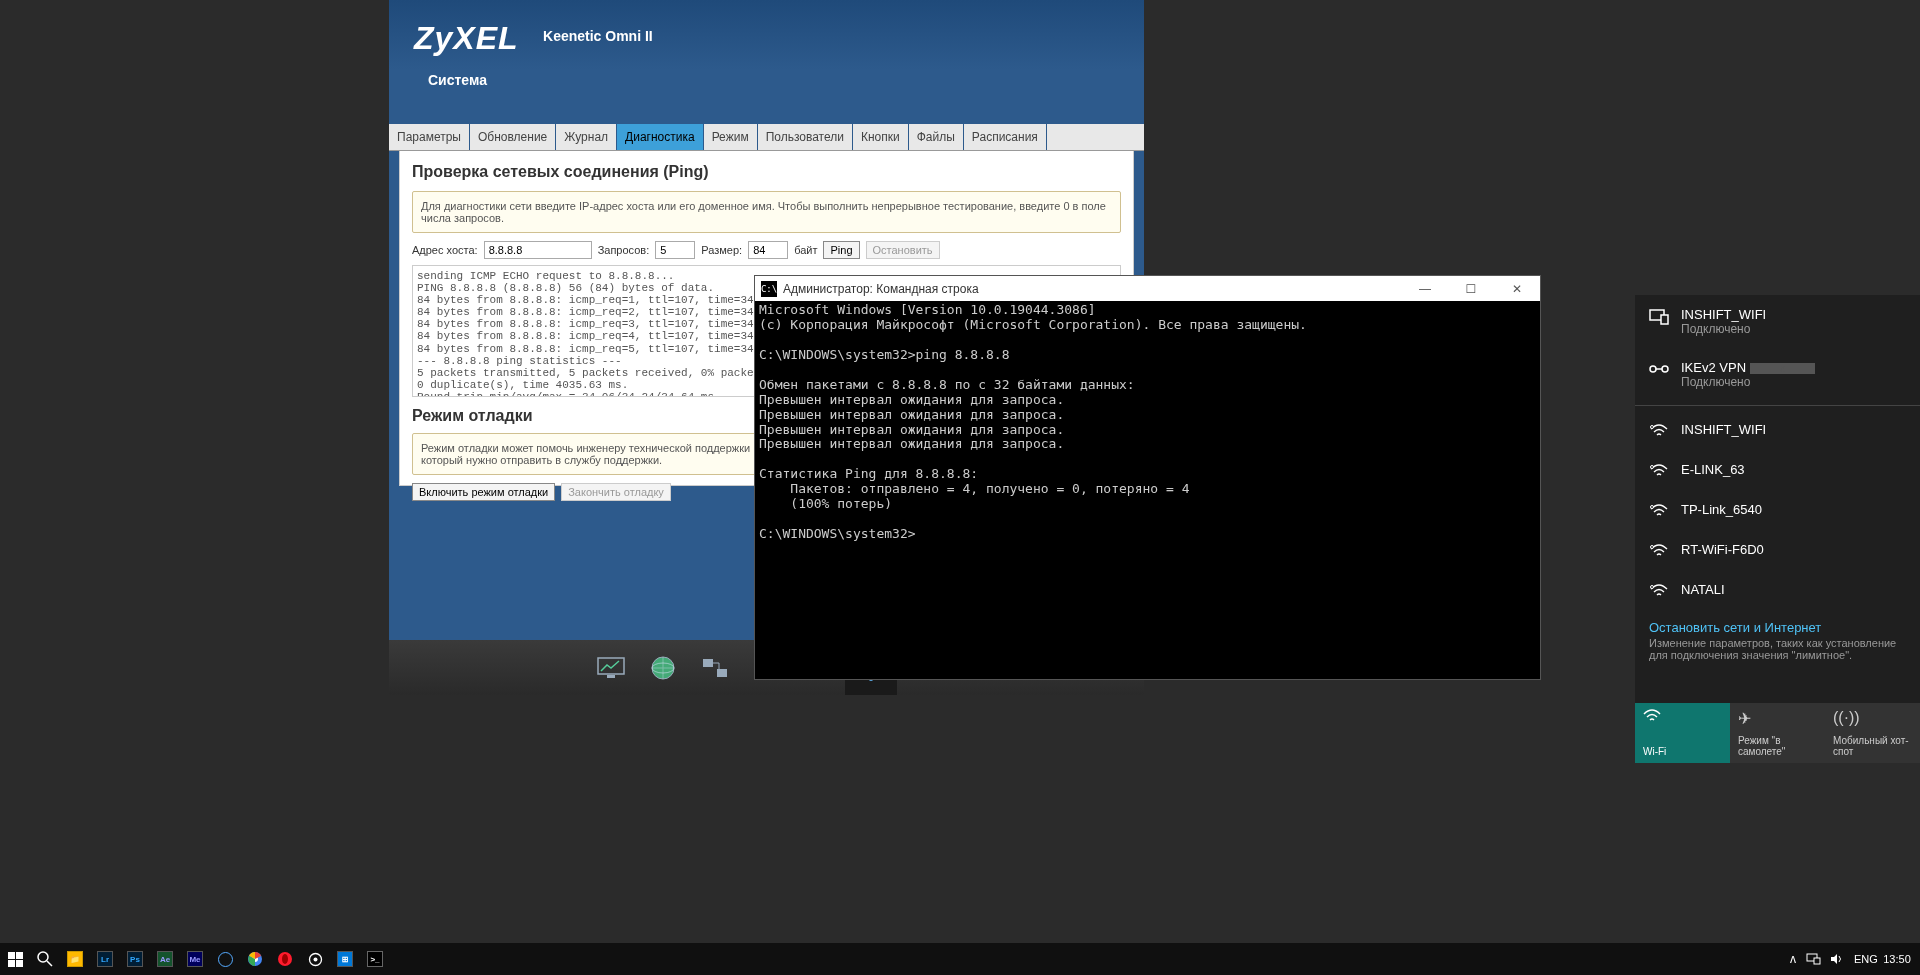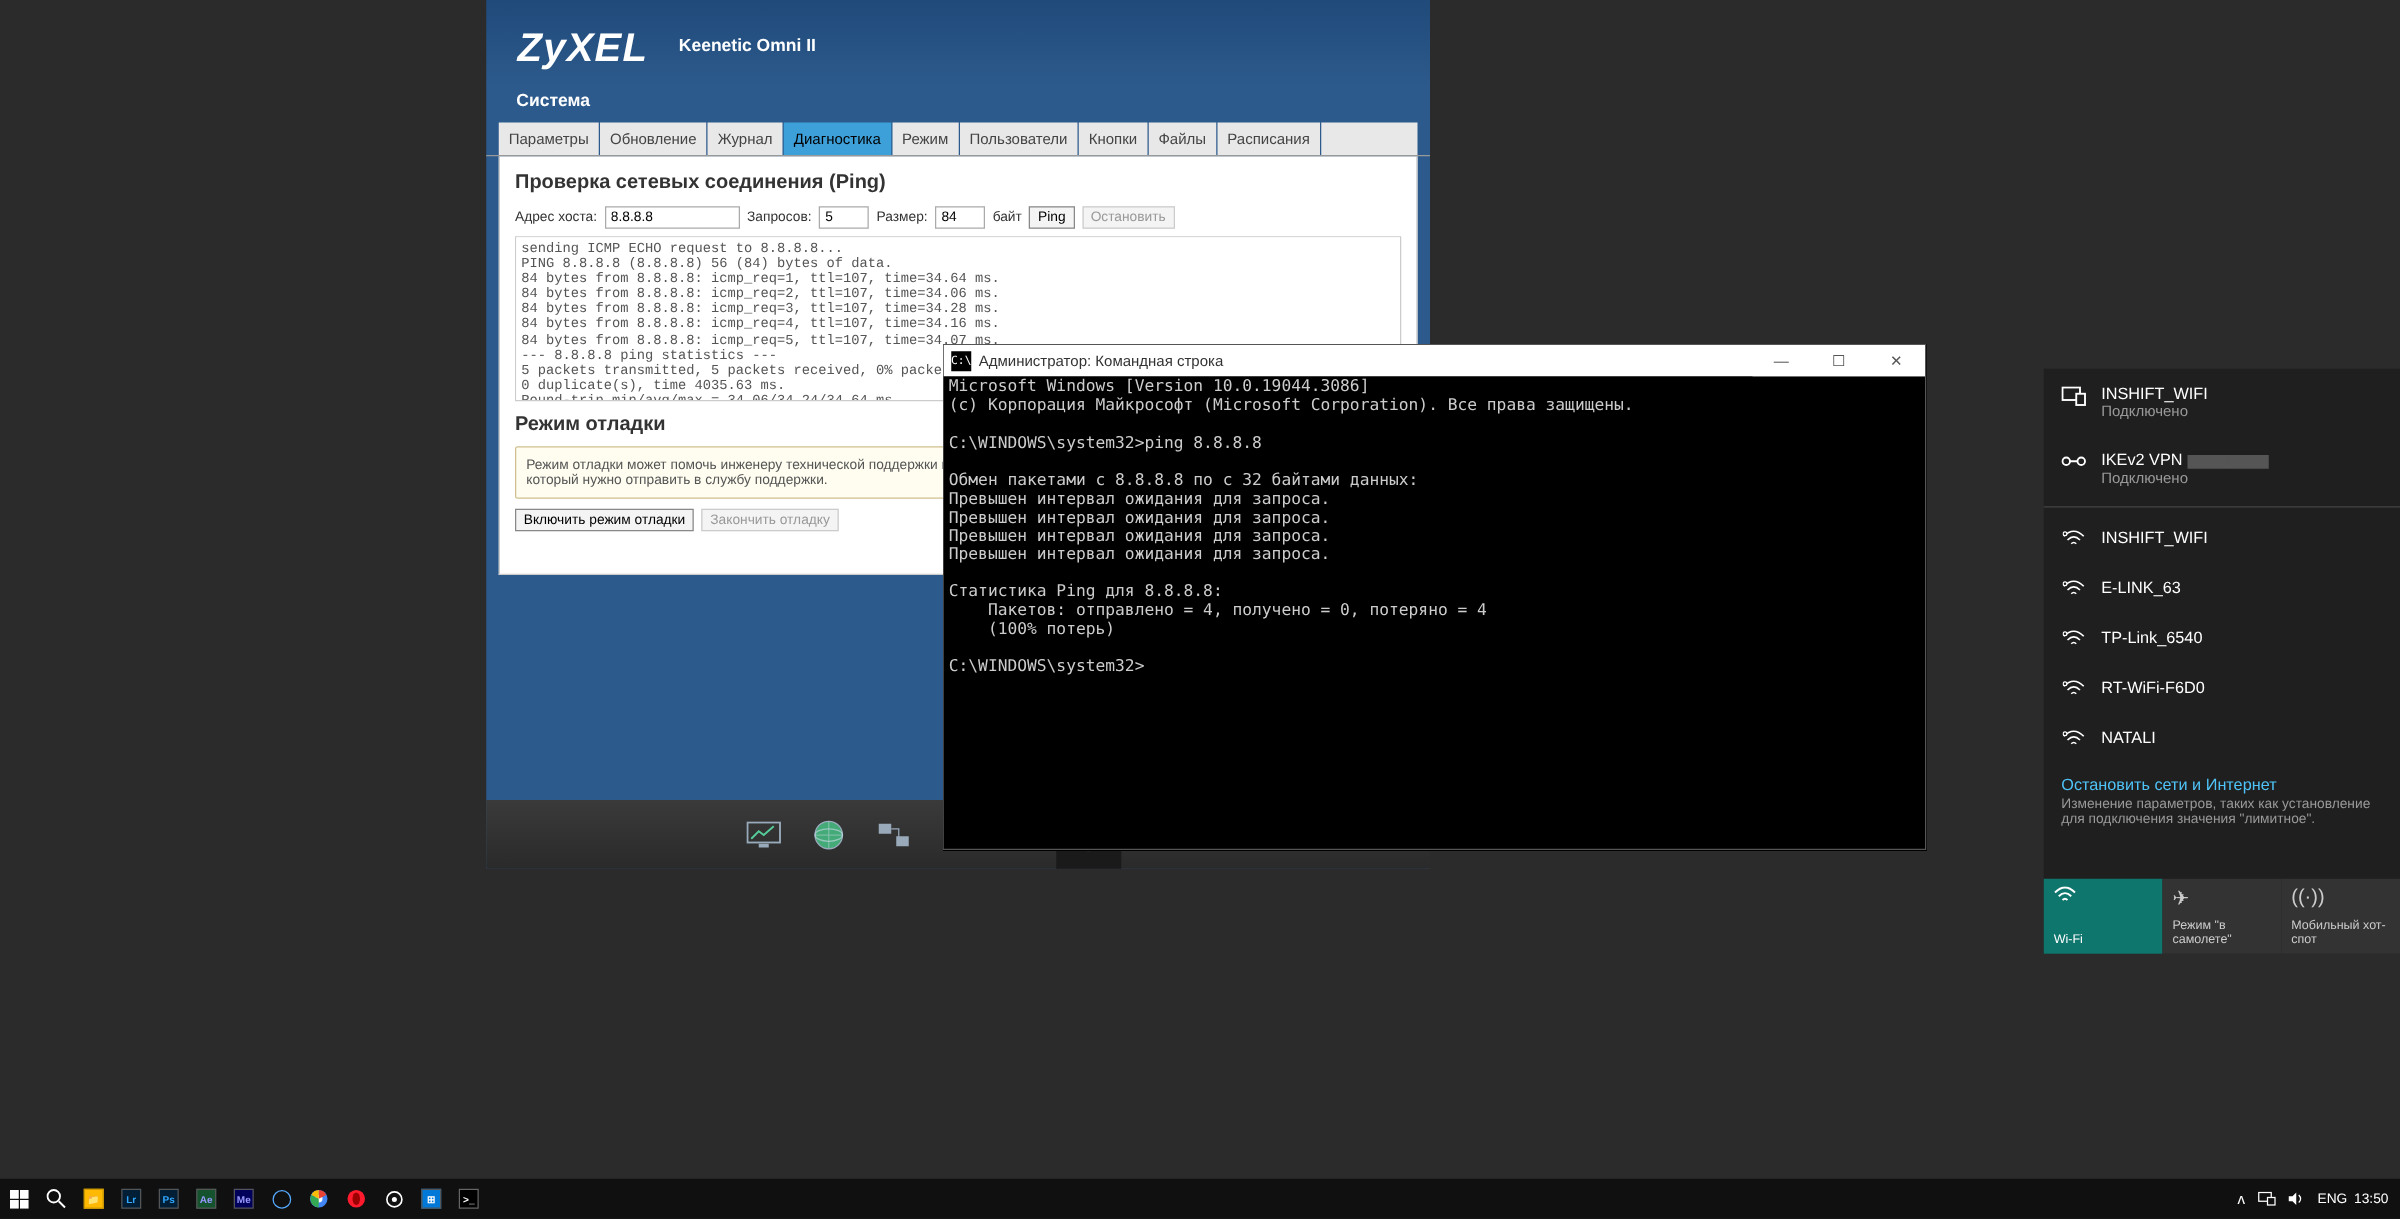--- a/index.html
+++ b/index.html
@@ -3,23 +3,23 @@
 <meta charset="utf-8">
 <style>
 * { box-sizing: border-box; margin: 0; padding: 0; }
 body { width: 1920px; height: 975px; background: #2b2b2b; font-family: Arial, sans-serif; overflow: hidden; position: relative; }
 
 
 .router-window { position: absolute; left: 389px; top: 0; width: 755px; height: 695px; background: #2d5a8c; background: linear-gradient(#1f4a7a, #2d5a8c 10%); }
 .router-header { color: #fff; padding: 20px 25px 10px; }
 .router-brand { font-size: 32px; font-weight: bold; font-style: italic; letter-spacing: 1px; display: inline-block; }
 .router-model { font-size: 14px; font-weight: bold; margin-left: 20px; display: inline-block; vertical-align: 8px; }
-.router-section { color: #fff; font-size: 14px; font-weight: bold; padding: 5px 24px 10px; }
-
-.tabs { display: flex; padding: 0 10px; border-bottom: 1px solid #999; position: relative; }
+.router-section { color: #fff; font-size: 14px; font-weight: bold; padding: 5px 39px 10px; }
+
+.tabs { display: flex; padding: 0 0; border-bottom: 1px solid #999; position: relative; margin-top: 26px; }
 .tab { background: #e8e8e8; color: #444; font-size: 12px; padding: 6px 8px; margin-right: 1px; cursor: pointer; }
 .tab.active { background: #3da0d9; color: #000000; }
 .tabs::after { content: ""; flex: 1; background: #e8e8e8; }
 
 .panel { background: #fff; margin: 0 10px 10px; padding: 12px; border: 1px solid #ccc; border-top: none; height: 335px; }
 .panel-title { font-size: 16px; font-weight: bold; color: #333; margin-bottom: 10px; }
 .hint-box { border: 1px solid #d0c090; background: #fffdf0; padding: 8px; font-size: 11px; color: #555; border-radius: 2px; margin-bottom: 8px; }
 .form-row { display: flex; align-items: center; gap: 6px; font-size: 11px; color: #333; margin-bottom: 6px; }
 .form-row input[type=text] { border: 1px solid #aaa; font-size: 11px; padding: 2px 4px; }
 .form-row button { font-size: 11px; padding: 2px 6px; border: 1px solid #888; background: #f4f4f4; cursor: pointer; }
@@ -79,20 +79,21 @@
     <div class="tab">Журнал</div>
     <div class="tab active">Диагностика</div>
     <div class="tab">Режим</div>
     <div class="tab">Пользователи</div>
     <div class="tab">Кнопки</div>
     <div class="tab">Файлы</div>
     <div class="tab">Расписания</div>
   </div>
   <div class="panel">
     <div class="panel-title">Проверка сетевых соединения (Ping)</div>
+    <div class="hint-box">Для диагностики сети введите IP-адрес хоста или его доменное имя. Чтобы выполнить непрерывное тестирование, введите 0 в поле числа запросов.</div>
     <div class="form-row">
       <span>Адрес хоста:</span>
       <input type="text" style="width: 108px;" value="8.8.8.8">
       <span>Запросов:</span>
       <input type="text" style="width: 40px;" value="5">
       <span>Размер:</span>
       <input type="text" style="width: 40px;" value="84">
       <span>байт</span>
       <button>Ping</button>
       <button disabled="">Остановить</button>

